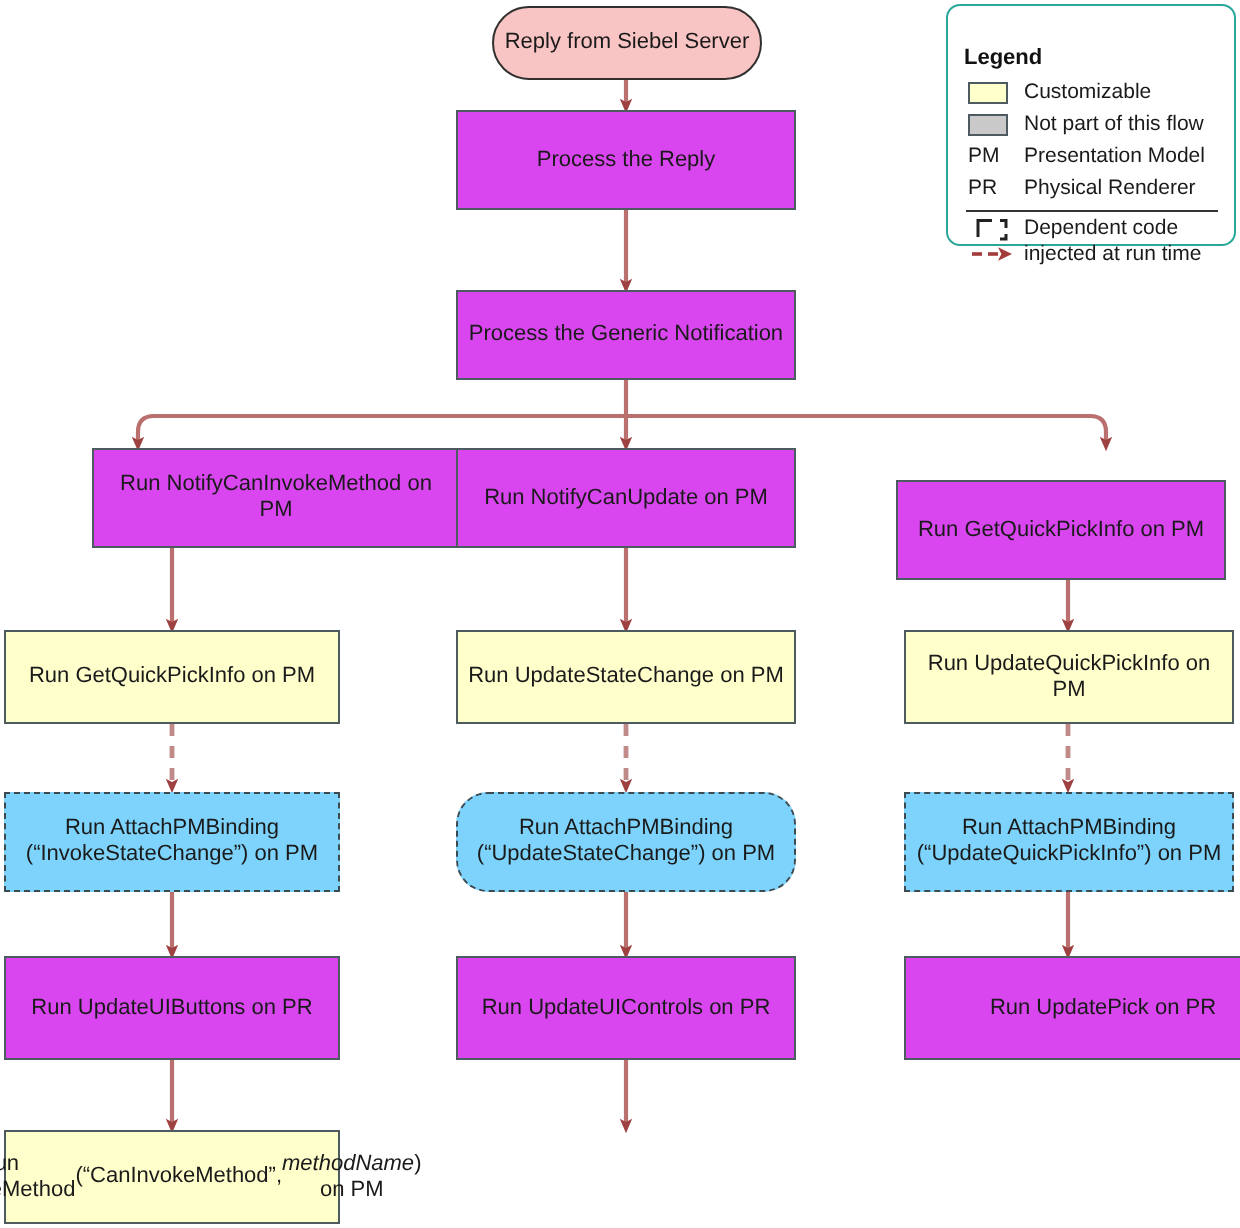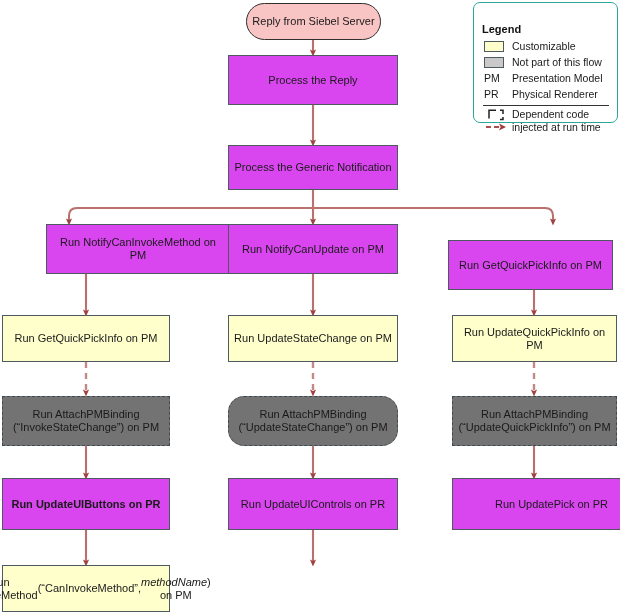--- a/index.html
+++ b/index.html
@@ -41,21 +41,21 @@
   }
   .node.proc {
     background: #d946ef;
     border: 1.3px solid #4d5b60;
   }
   .node.custom {
     background: #ffffcc;
     border: 1.3px solid #4d5b60;
   }
   .node.dashed {
-    background: #737373;
+    background: #7dd3fc;
     border: 1.7px dashed #3c4b52;
   }
   .node.terminator {
     background: #f9c4c4;
     border: 1.4px solid #31302f;
     border-radius: 22px;
   }
   .node .lbl { display: block; }
   .node .it { font-style: italic; }
 
@@ -197,21 +197,21 @@
   <div class="node dashed" style="left:2px;top:396px;width:168px;height:50px;">
     <span class="lbl">Run AttachPMBinding (“InvokeStateChange”) on PM</span>
   </div>
   <div class="node dashed" style="left:228px;top:396px;width:170px;height:50px;border-radius:16px;">
     <span class="lbl">Run AttachPMBinding (“UpdateStateChange”) on PM</span>
   </div>
   <div class="node dashed" style="left:452px;top:396px;width:165px;height:50px;">
     <span class="lbl">Run AttachPMBinding (“UpdateQuickPickInfo”) on PM</span>
   </div>
 
-  <div class="node proc" style="left:2px;top:478px;width:168px;height:52px;font-weight:bold;">
+  <div class="node proc" style="left:2px;top:478px;width:168px;height:52px;">
     <span class="lbl">Run UpdateUIButtons on PR</span>
   </div>
   <div class="node proc" style="left:228px;top:478px;width:170px;height:52px;">
     <span class="lbl">Run UpdateUIControls on PR</span>
   </div>
   <div class="node proc" style="left:452px;top:478px;width:199px;height:52px;text-align:right;">
     <span class="lbl">Run UpdatePick on PR</span>
   </div>
 
   <div class="node custom" style="left:2px;top:565px;width:168px;height:47px;flex-direction:row;">

